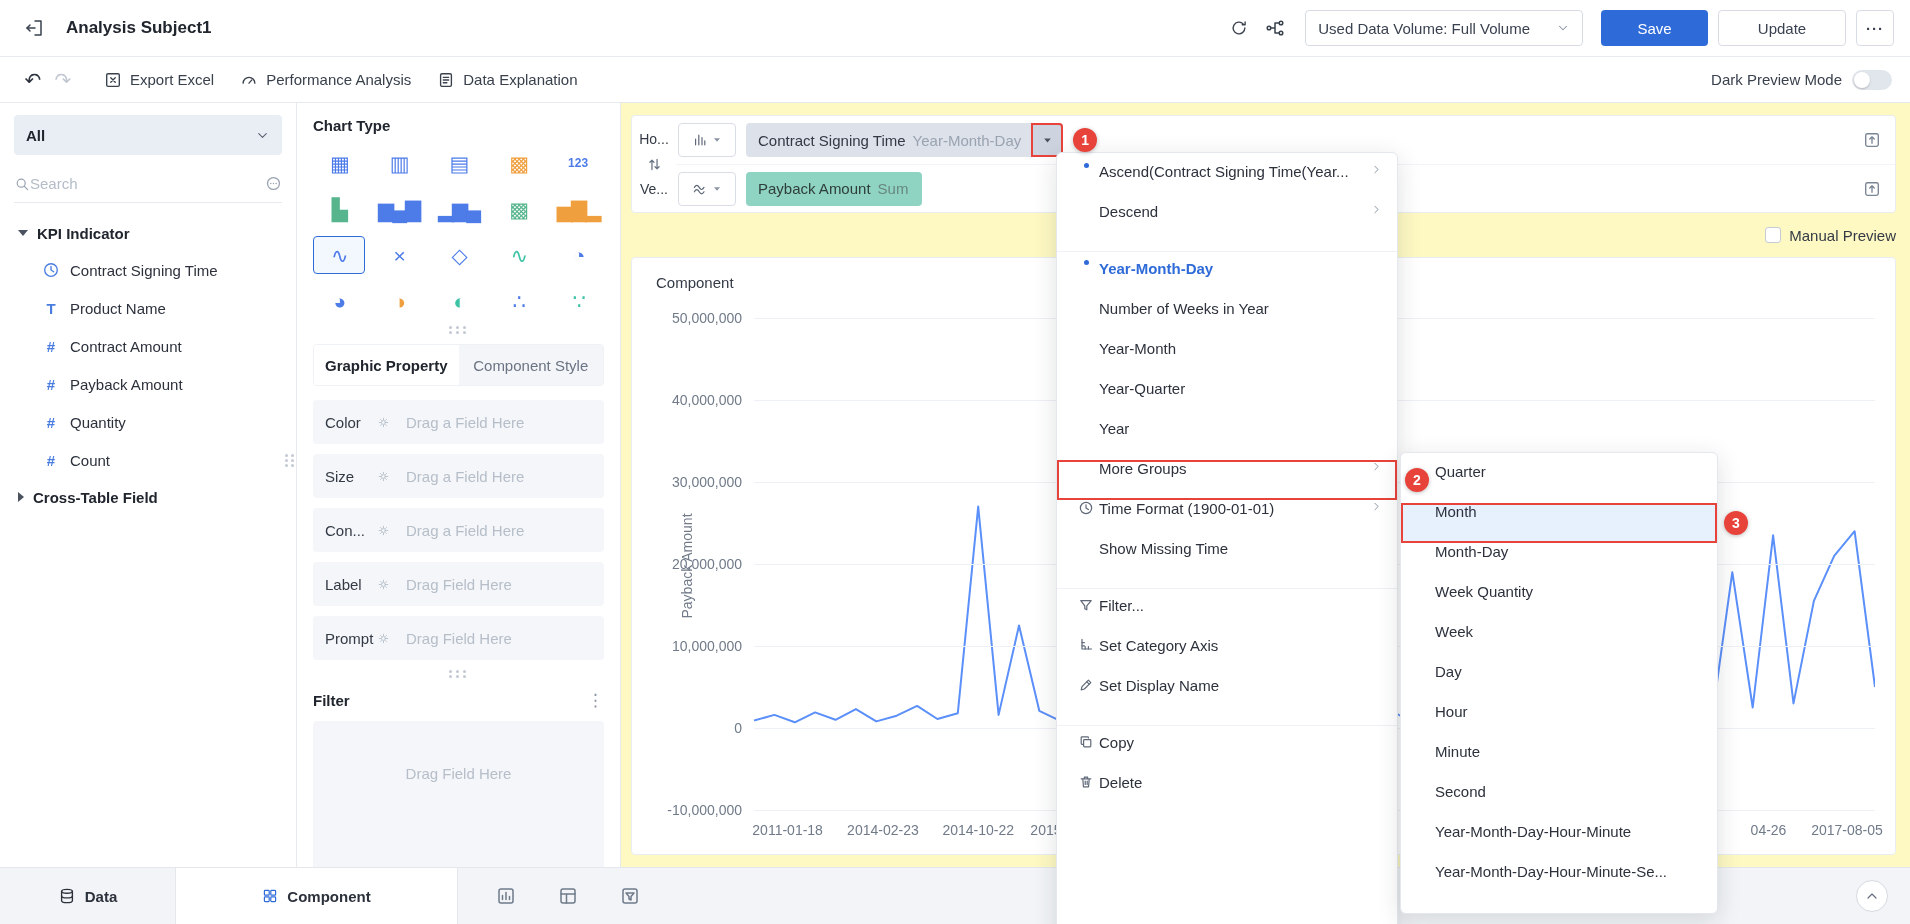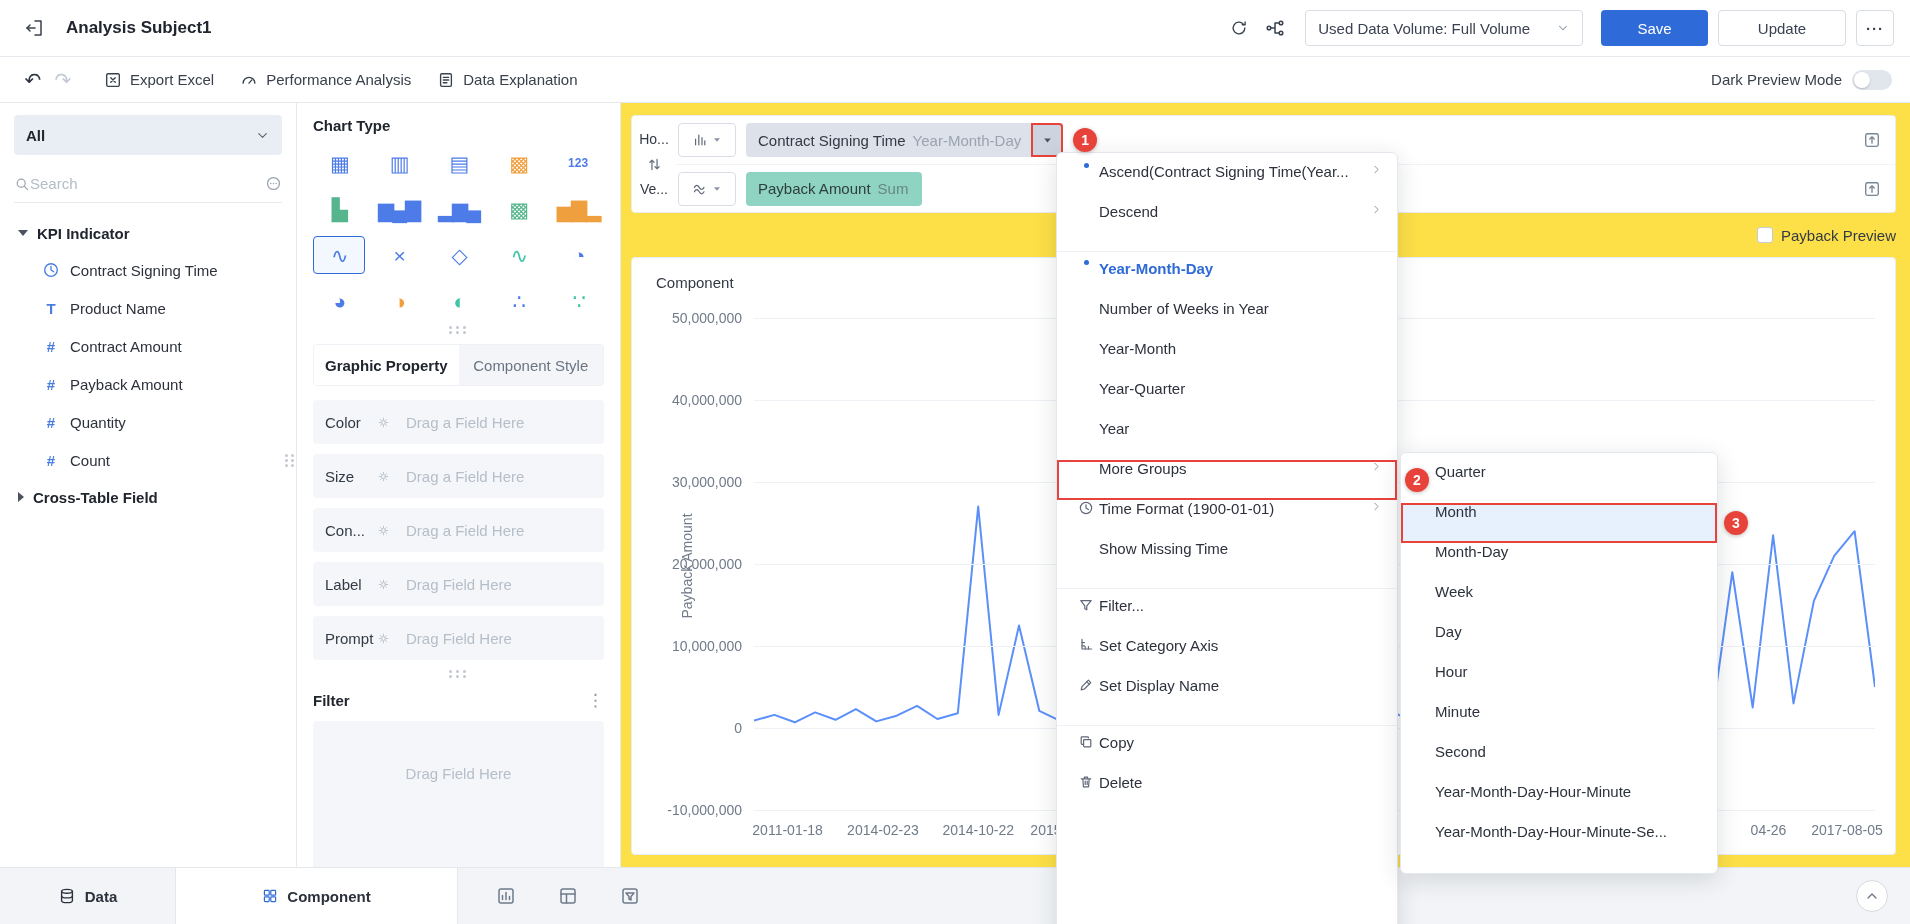--- a/index.html
+++ b/index.html
@@ -21,21 +21,21 @@
 .btn.more{background:#fff;border:1px solid #d8dde5;color:#3a4150;width:38px;margin-left:10px;font-weight:bold;letter-spacing:1px}
 
 .toolbar{height:46px;display:flex;align-items:center;padding:0 18px;border-bottom:1px solid var(--border)}
 .t-undo{font-size:20px;color:#2d3440;width:30px;text-align:center;cursor:pointer}
 .t-redo{font-size:20px;color:#c3c9d2;width:30px;text-align:center;cursor:pointer}
 .t-item{display:flex;align-items:center;gap:8px;margin-left:26px;color:#39414d;cursor:pointer}
 .toolbar .right{margin-left:auto;display:flex;align-items:center;gap:10px;color:#39414d}
 .toggle{width:40px;height:20px;border-radius:10px;background:#e1e5ec;position:relative;cursor:pointer}
 .toggle i{position:absolute;left:2px;top:2px;width:16px;height:16px;border-radius:50%;background:#fff;box-shadow:0 1px 2px rgba(0,0,0,.2)}
 
-.content{position:absolute;top:103px;bottom:57px;left:0;right:0;display:flex;background:#fde047}
+.content{position:absolute;top:103px;bottom:57px;left:0;right:0;display:flex;background:#fef9c3}
 
 .sidebar{width:297px;background:#fff;border-right:1px solid var(--border);padding:12px 14px;position:relative}
 .all-select{height:40px;background:#e9eef5;border-radius:4px;display:flex;align-items:center;padding:0 12px;font-weight:bold;color:#20252e;cursor:pointer}
 .all-select .icon{margin-left:auto;color:#5a6270}
 .search-row{margin-top:10px;height:38px;display:flex;align-items:center;border-bottom:1px solid #e6eaef;gap:0;color:#9aa3b0}
 .search-row input{border:none;outline:none;flex:1;font:inherit;font-size:15px;color:#333;background:transparent}
 .search-row input::placeholder{color:#b3bcc7}
 .tree{margin-top:12px}
 .tree-group-row{height:36px;display:flex;align-items:center;padding-left:4px;gap:9px;cursor:pointer}
 .tree-group-label{font-weight:bold;color:#20252e}
@@ -488,21 +488,21 @@
                   <rect x="3" y="3" width="14" height="14" rx="2"></rect>
                   <path d="M10 13.5V6.5M7.5 9L10 6.5 12.5 9"></path>
                 </svg>
               </span>
           </div>
         </div>
       </div>
 
       <div class="preview-row">
         <span class="checkbox"></span>
-        <span>Payback Preview</span>
+        <span>Manual Preview</span>
       </div>
 
       <div class="chart-card">
         <div class="chart-title">Component</div>
         <div class="y-title">Payback Amount</div>
         <div class="plot" id="plot"><div class="gline" style="top: 0px;"></div><span class="ytick" style="top: -8px;">50,000,000</span><div class="gline" style="top: 82px;"></div><span class="ytick" style="top: 74px;">40,000,000</span><div class="gline" style="top: 164px;"></div><span class="ytick" style="top: 156px;">30,000,000</span><div class="gline" style="top: 246px;"></div><span class="ytick" style="top: 238px;">20,000,000</span><div class="gline" style="top: 328px;"></div><span class="ytick" style="top: 320px;">10,000,000</span><div class="gline" style="top: 410px;"></div><span class="ytick" style="top: 402px;">0</span><div class="gline" style="top: 492px;"></div><span class="ytick" style="top: 484px;">-10,000,000</span><span class="xlabel" style="left: 3%;">2011-01-18</span><span class="xlabel" style="left: 11.5%;">2014-02-23</span><span class="xlabel" style="left: 20%;">2014-10-22</span><span class="xlabel" style="left: 27.5%;">2015-02-0</span><span class="xlabel" style="left: 90.5%;">04-26</span><span class="xlabel" style="left: 97.5%;">2017-08-05</span><svg width="1121" height="492" viewBox="0 0 1121 492">
               <polyline points="0.0,402.6 20.4,396.9 40.8,404.3 61.1,394.4 81.5,401.8 101.9,391.1 122.3,403.4 142.7,397.7 163.1,387.9 183.4,401.0 203.8,395.2 224.2,188.6 244.6,396.9 265.0,307.5 285.3,392.8 305.7,402.6 326.1,396.1 346.5,388.7 366.9,400.2 387.3,393.6 407.6,397.7 428.0,390.3 448.4,401.8 468.8,395.2 489.2,399.3 509.5,392.0 529.9,396.9 550.3,387.0 570.7,400.2 591.1,394.4 611.5,397.7 631.8,389.5 652.2,401.0 672.6,392.8 693.0,396.1 713.4,399.3 733.7,391.1 754.1,401.8 774.5,394.4 794.9,398.5 815.3,388.7 835.7,400.2 856.0,393.6 876.4,396.9 896.8,390.3 917.2,399.3 937.6,395.2 957.9,401.0 978.3,254.2 998.7,389.5 1019.1,217.3 1039.5,385.4 1059.9,282.9 1080.2,237.8 1100.6,213.2 1121.0,369.0" fill="none" stroke="#5b8ff9" stroke-width="2" stroke-linejoin="round"></polyline>
             </svg></div>
       </div>
     </main>
@@ -682,20 +682,23 @@
       <div class="menu-item">
         <span class="mi-label">Quarter</span>
       </div>
       <div class="menu-item sel-bg annotated">
         <span class="mi-label">Month</span>
       </div>
       <div class="menu-item">
         <span class="mi-label">Month-Day</span>
       </div>
       <div class="menu-item">
+        <span class="mi-label">Week Quantity</span>
+      </div>
+      <div class="menu-item">
         <span class="mi-label">Week</span>
       </div>
       <div class="menu-item">
         <span class="mi-label">Day</span>
       </div>
       <div class="menu-item">
         <span class="mi-label">Hour</span>
       </div>
       <div class="menu-item">
         <span class="mi-label">Minute</span>

